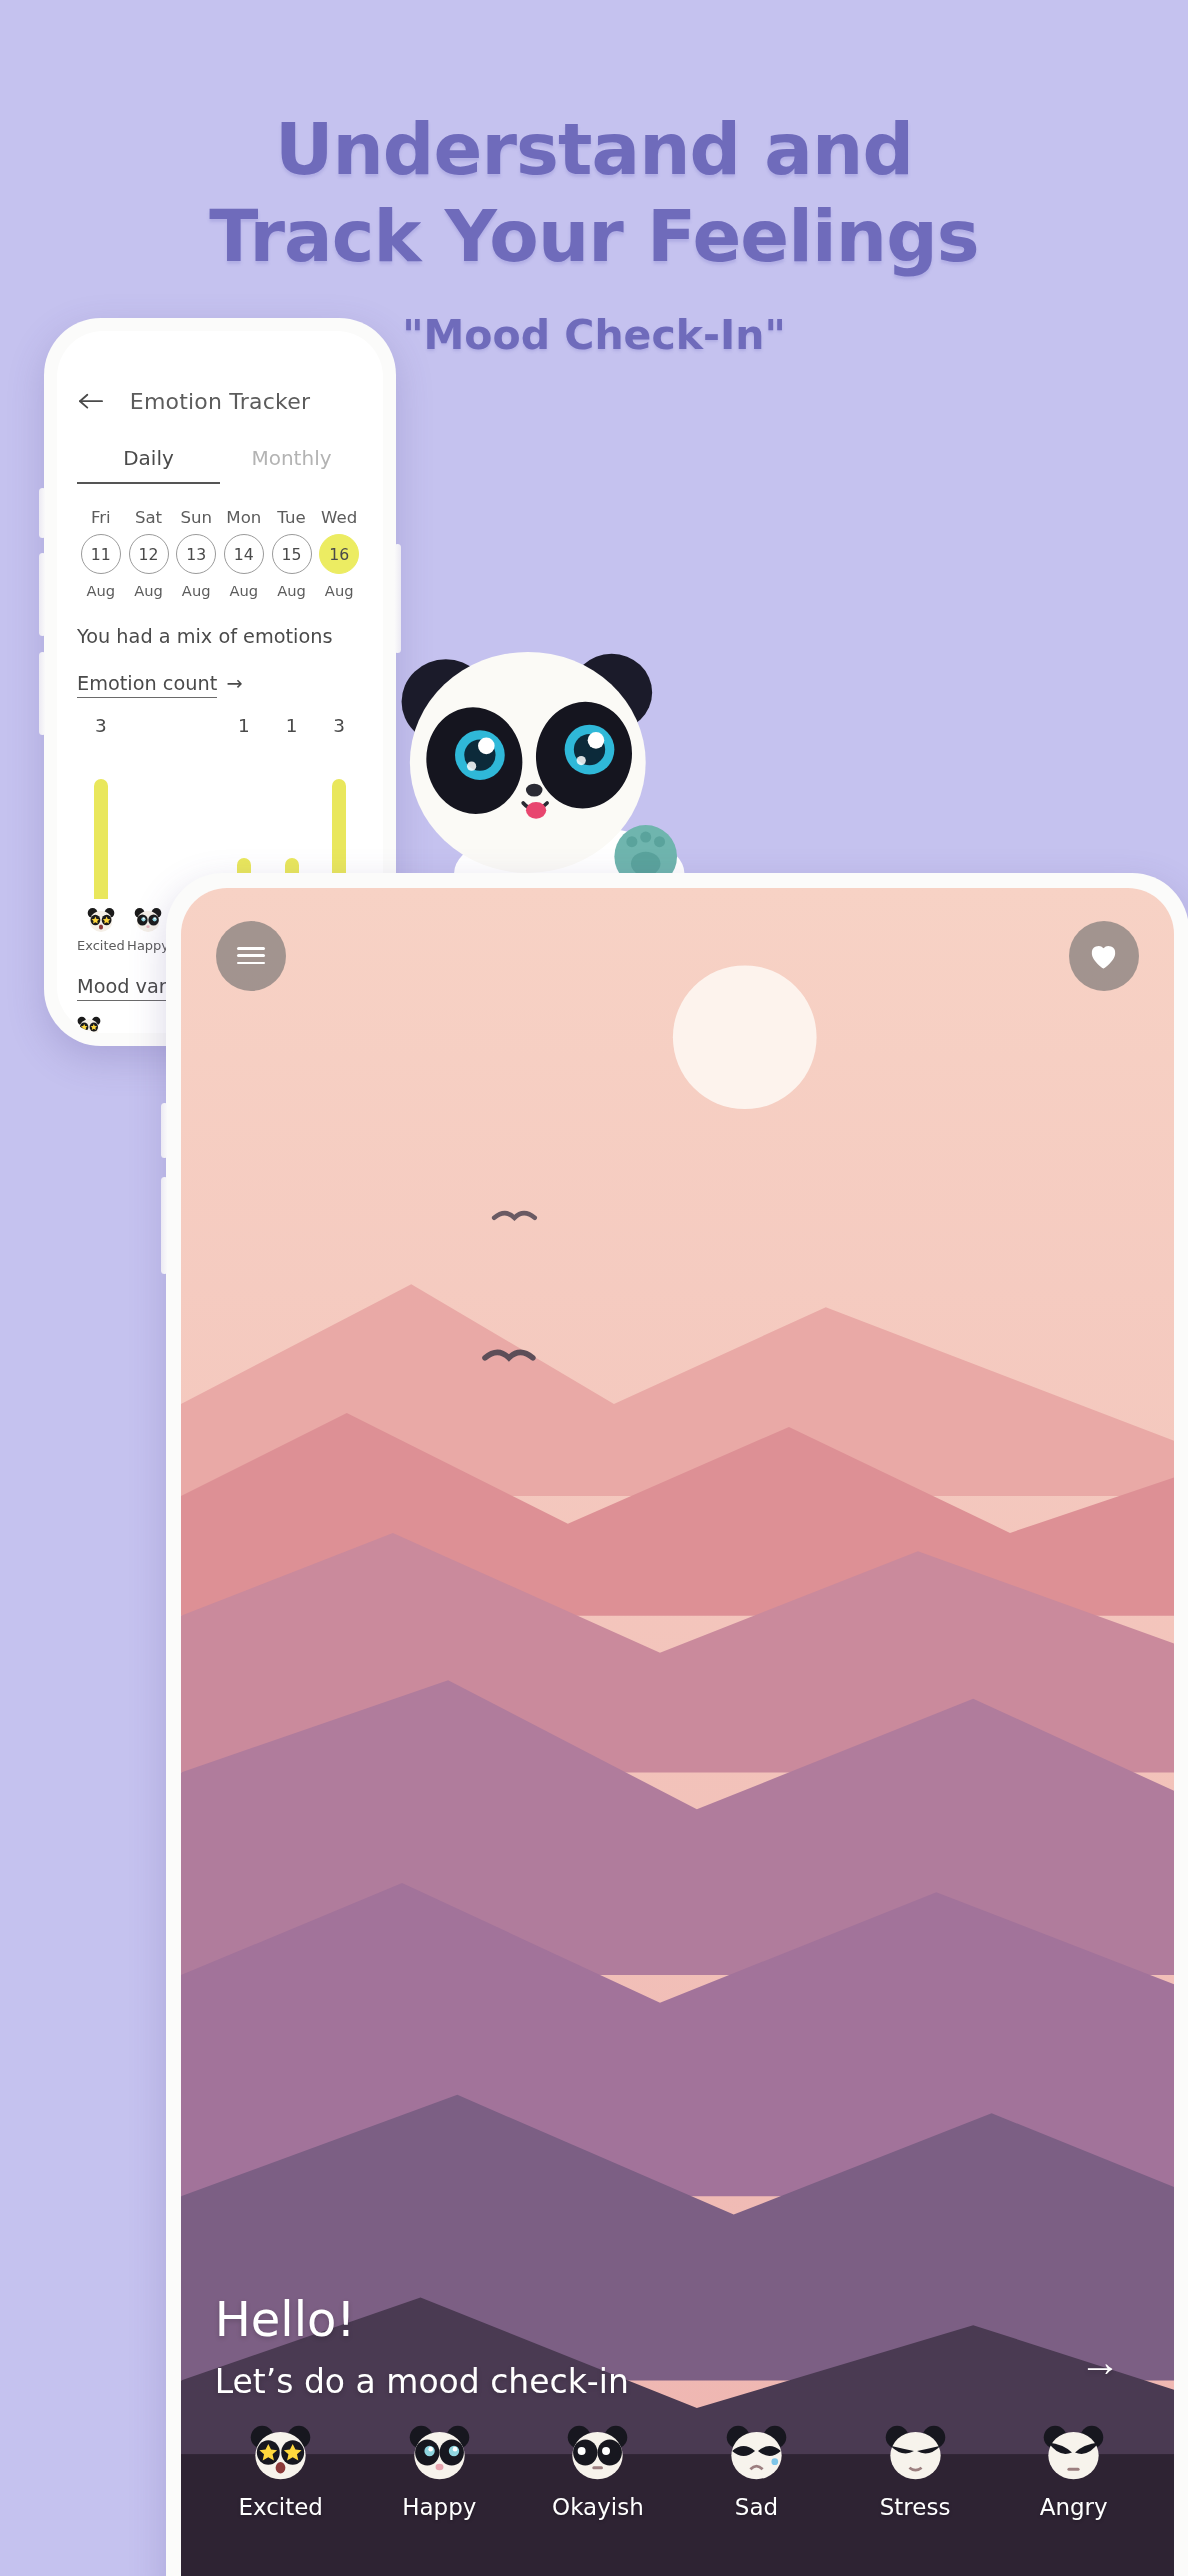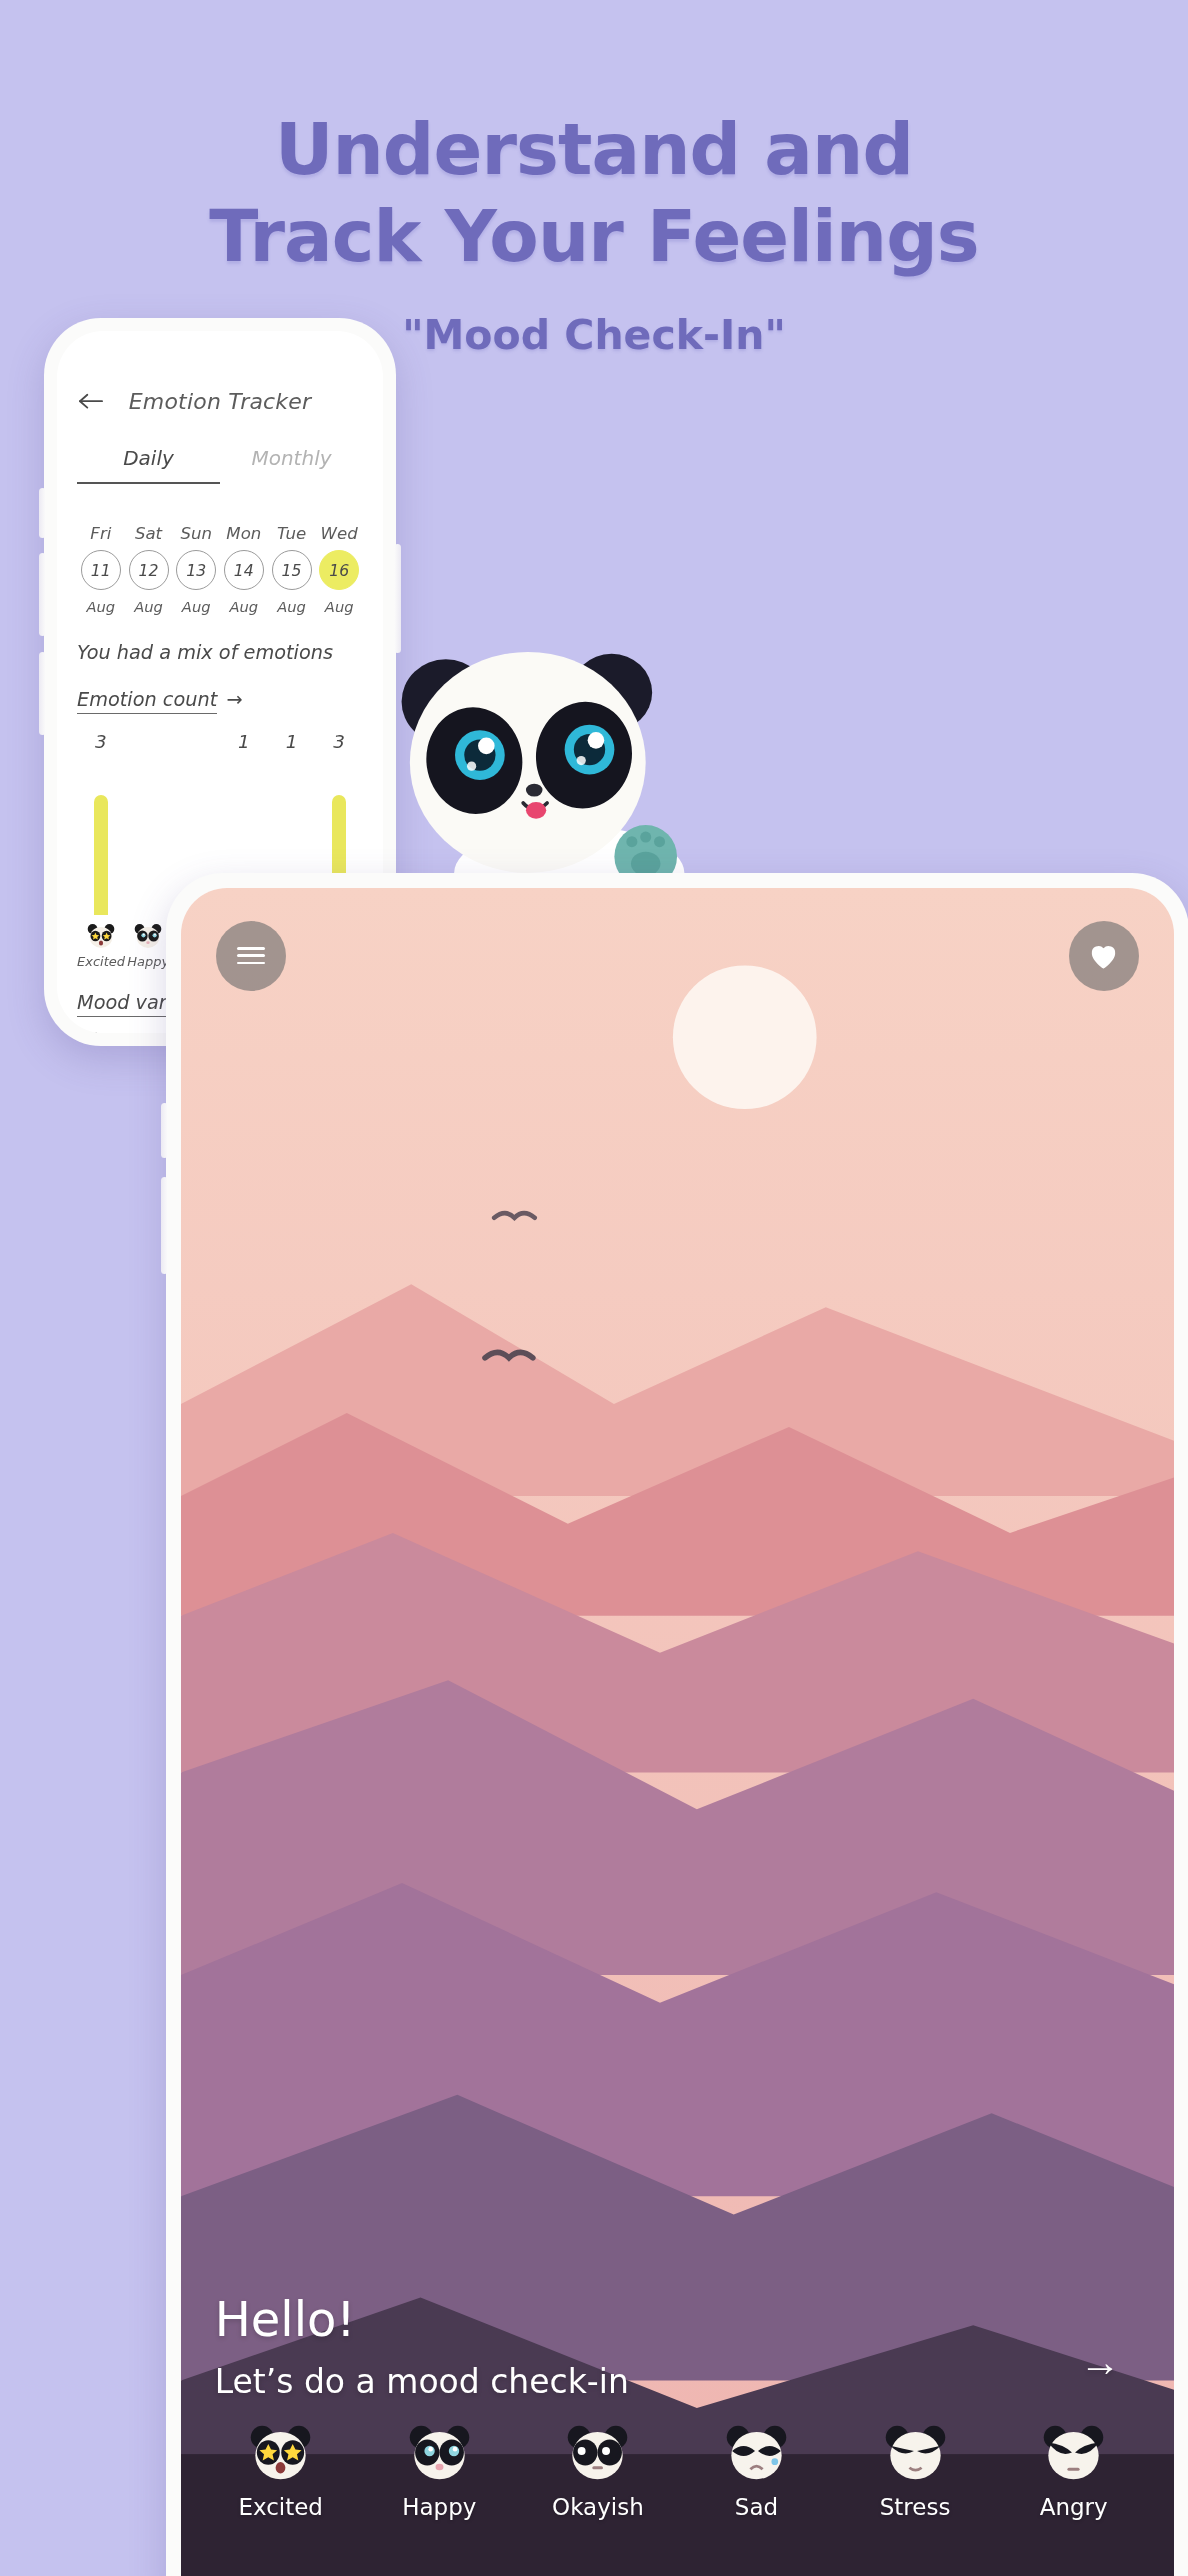--- a/index.html
+++ b/index.html
@@ -65,21 +65,21 @@
   }
   #phone1 .screen {
     left: 13px; top: 13px; width: 326px; height: 702px;
     border-radius: 46px;
   }
   #p1-btn1 { left: -4.6px; top: 170px; width: 6.4px; height: 50px; }
   #p1-btn2 { left: -4.6px; top: 235px; width: 6.4px; height: 83px; }
   #p1-btn3 { left: -4.6px; top: 334px; width: 6.4px; height: 83px; }
   #p1-btn4 { right: -4.6px; top: 226px; width: 6.4px; height: 109px; }
 
-  .p1-inner { padding: 52px 20px 0 20px; position: relative; height: 100%; font-style: italic; }
+  .p1-inner { padding: 52px 20px 0 20px; position: relative; height: 100%; }
 
   .p1-topbar {
     display: flex; align-items: center; height: 37px;
     position: relative;
   }
   .back-arrow {
     width: 28px; height: 28px;
     display: flex; align-items: center; justify-content: center;
     cursor: pointer;
   }
@@ -93,21 +93,21 @@
 
   .p1-tabs { display: flex; margin-top: 26px; }
   .p1-tab {
     flex: 1; text-align: center; font-size: 20px;
     padding-bottom: 12px; color: #b3b3b3;
     font-family: "DejaVu Sans", sans-serif;
     cursor: pointer;
   }
   .p1-tab.active { color: #4a4a4a; border-bottom: 2.8px solid #555; }
 
-  .datestrip { display: flex; margin-top: 40px; }
+  .datestrip { display: flex; margin-top: 24px; }
   .dcell { flex: 1; text-align: center; }
   .dcell .dow {
     font-size: 16.6px; color: #5c5c5c; margin-bottom: 7.4px;
     font-family: "DejaVu Sans", sans-serif;
   }
   .dcell .circle {
     width: 40px; height: 40px; border-radius: 50%;
     border: 1.4px solid #9b9b9b;
     display: flex; align-items: center; justify-content: center;
     margin: 0 auto;

